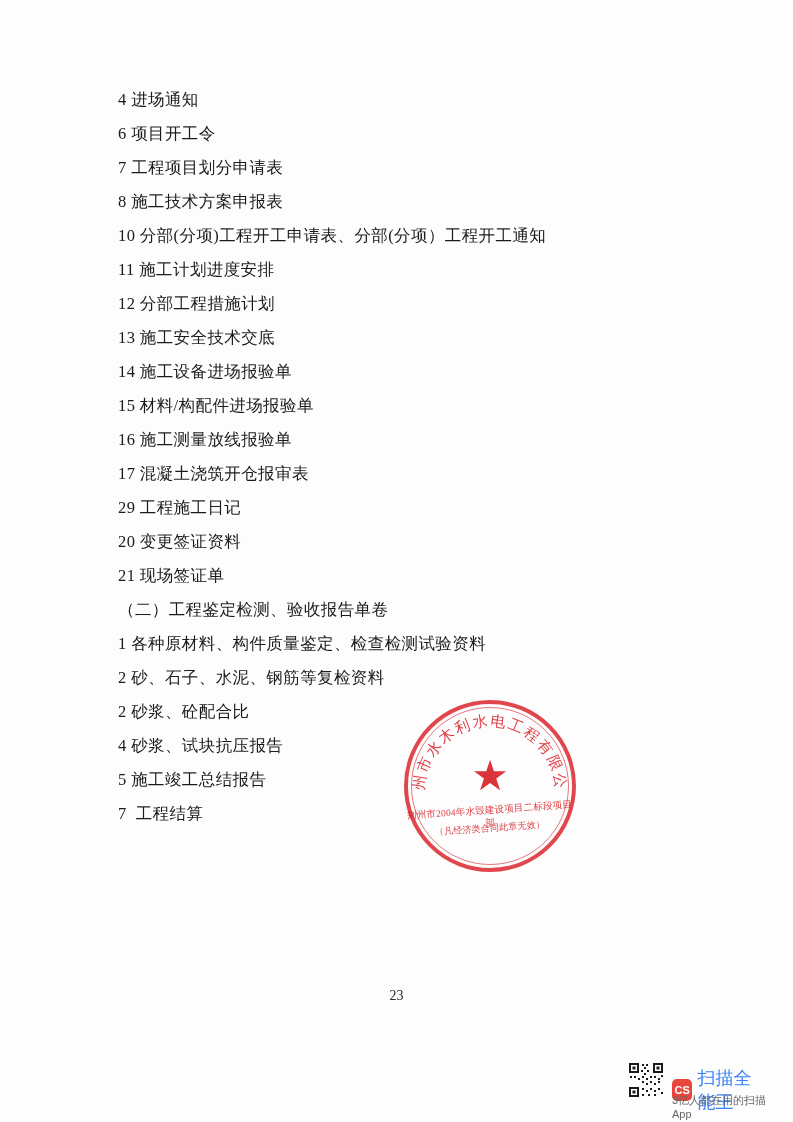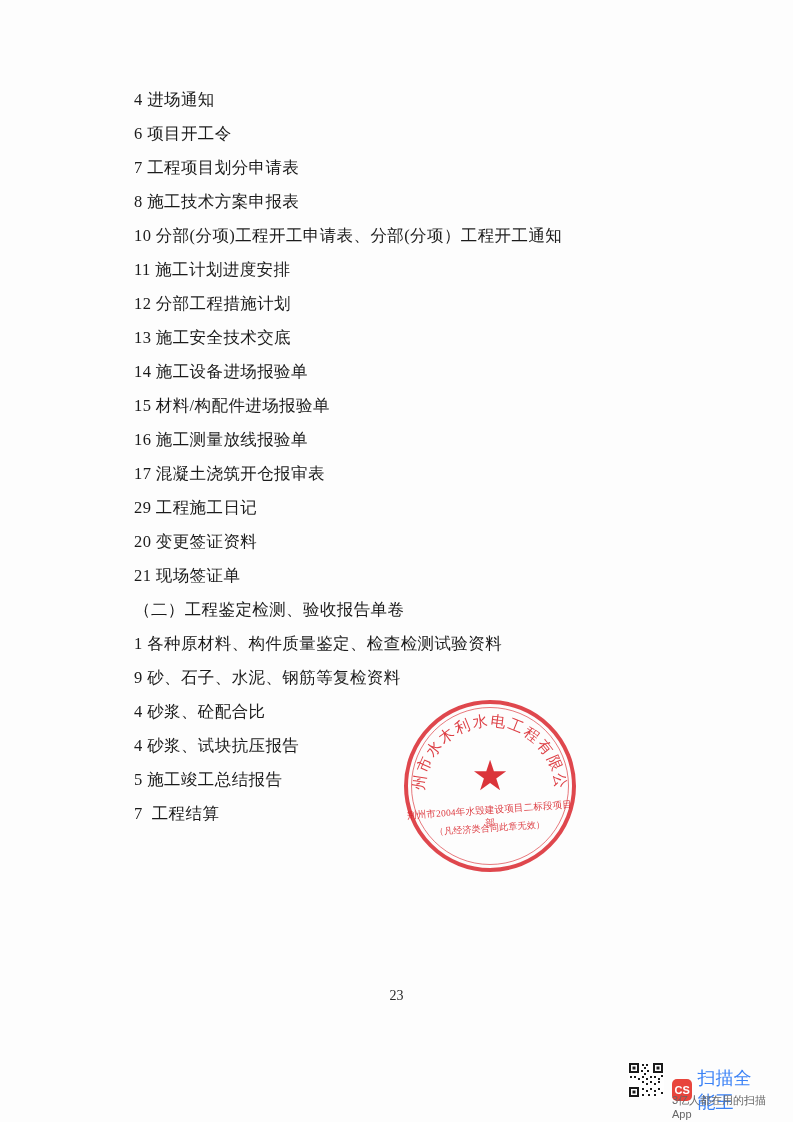--- a/index.html
+++ b/index.html
@@ -17,21 +17,20 @@
   .page {
     position: absolute;
     inset: 0;
     background: #fdfdfd;
   }
   .content {
     position: absolute;
     left: 118px;
     top: 92px;
     width: 560px;
-    margin-left: 16px;
   }
   .line {
     font-size: 16.5px;
     color: #1b1b1b;
     line-height: 1.0;
     margin: 0 0 17.5px 0;
     white-space: pre;
     letter-spacing: 0.4px;
     font-family: "Liberation Serif", "DejaVu Serif", serif;
   }
@@ -183,22 +182,22 @@
     <p class="line">13 施工安全技术交底</p>
     <p class="line">14 施工设备进场报验单</p>
     <p class="line">15 材料/构配件进场报验单</p>
     <p class="line">16 施工测量放线报验单</p>
     <p class="line">17 混凝土浇筑开仓报审表</p>
     <p class="line">29 工程施工日记</p>
     <p class="line">20 变更签证资料</p>
     <p class="line">21 现场签证单</p>
     <p class="line">（二）工程鉴定检测、验收报告单卷</p>
     <p class="line">1 各种原材料、构件质量鉴定、检查检测试验资料</p>
-    <p class="line">9 砂、石子、水泥、钢筋等复检资料</p>
-    <p class="line">4 砂浆、砼配合比</p>
+    <p class="line">2 砂、石子、水泥、钢筋等复检资料</p>
+    <p class="line">2 砂浆、砼配合比</p>
     <p class="line">4 砂浆、试块抗压报告</p>
     <p class="line">5 施工竣工总结报告</p>
     <p class="line">7  工程结算</p>
   </div>
 
   <div class="seal">
     <div class="ring"></div>
     <div class="ring-inner"></div>
     <svg class="arc-text" viewBox="0 0 172 172">
       <defs>

